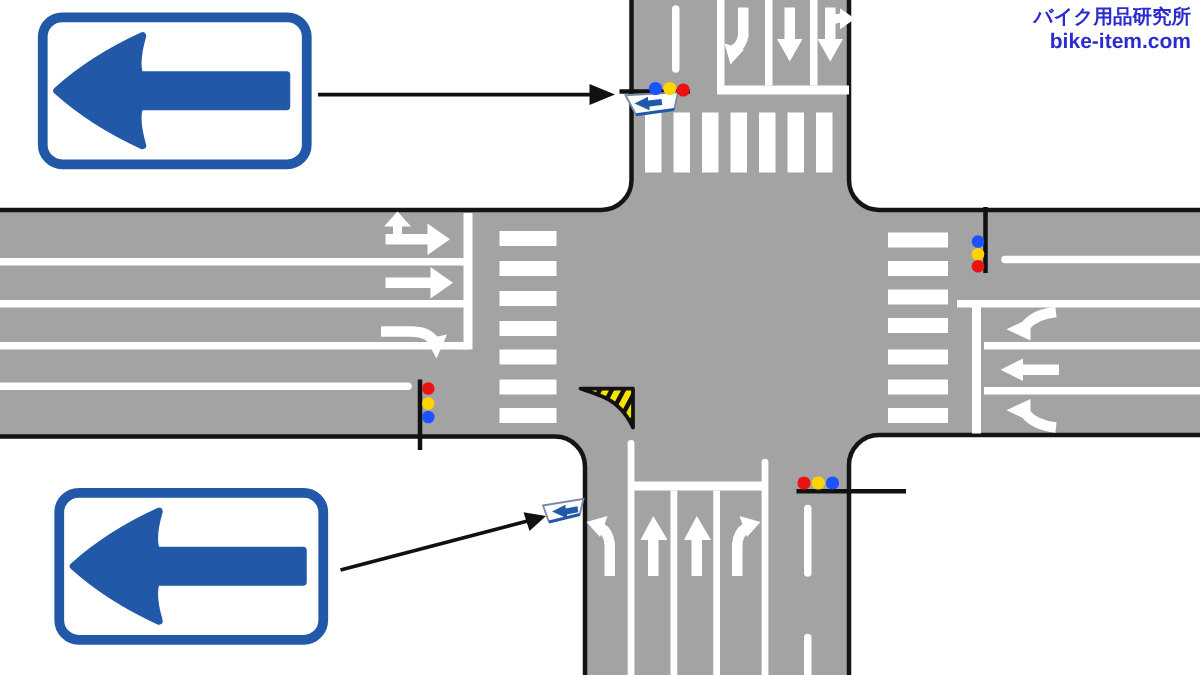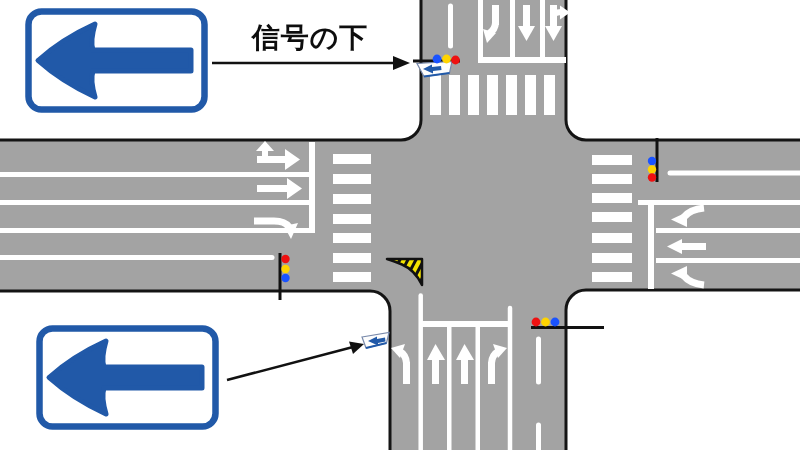--- a/index.html
+++ b/index.html
@@ -223,16 +223,19 @@
   <g stroke="#111" stroke-width="2.5" fill="#111">
     <line x1="212" y1="63" x2="399" y2="63"></line>
     <polygon points="410,63 393,56 393,70" stroke="none"></polygon>
   </g>
   <g stroke="#111" stroke-width="2.5" fill="#111">
     <line x1="227" y1="380" x2="353" y2="347"></line>
     <polygon points="364,344 349,341.5 353,354" stroke="none"></polygon>
   </g>
 </svg>
 
-  <div class="label-signal">信号の下</div>
-
+
+  <div class="watermark">
+    <div class="site-name">バイク用品研究所</div>
+    <div class="site-url">bike-item.com</div>
+  </div>
 
 </div>
 
 </body></html>

